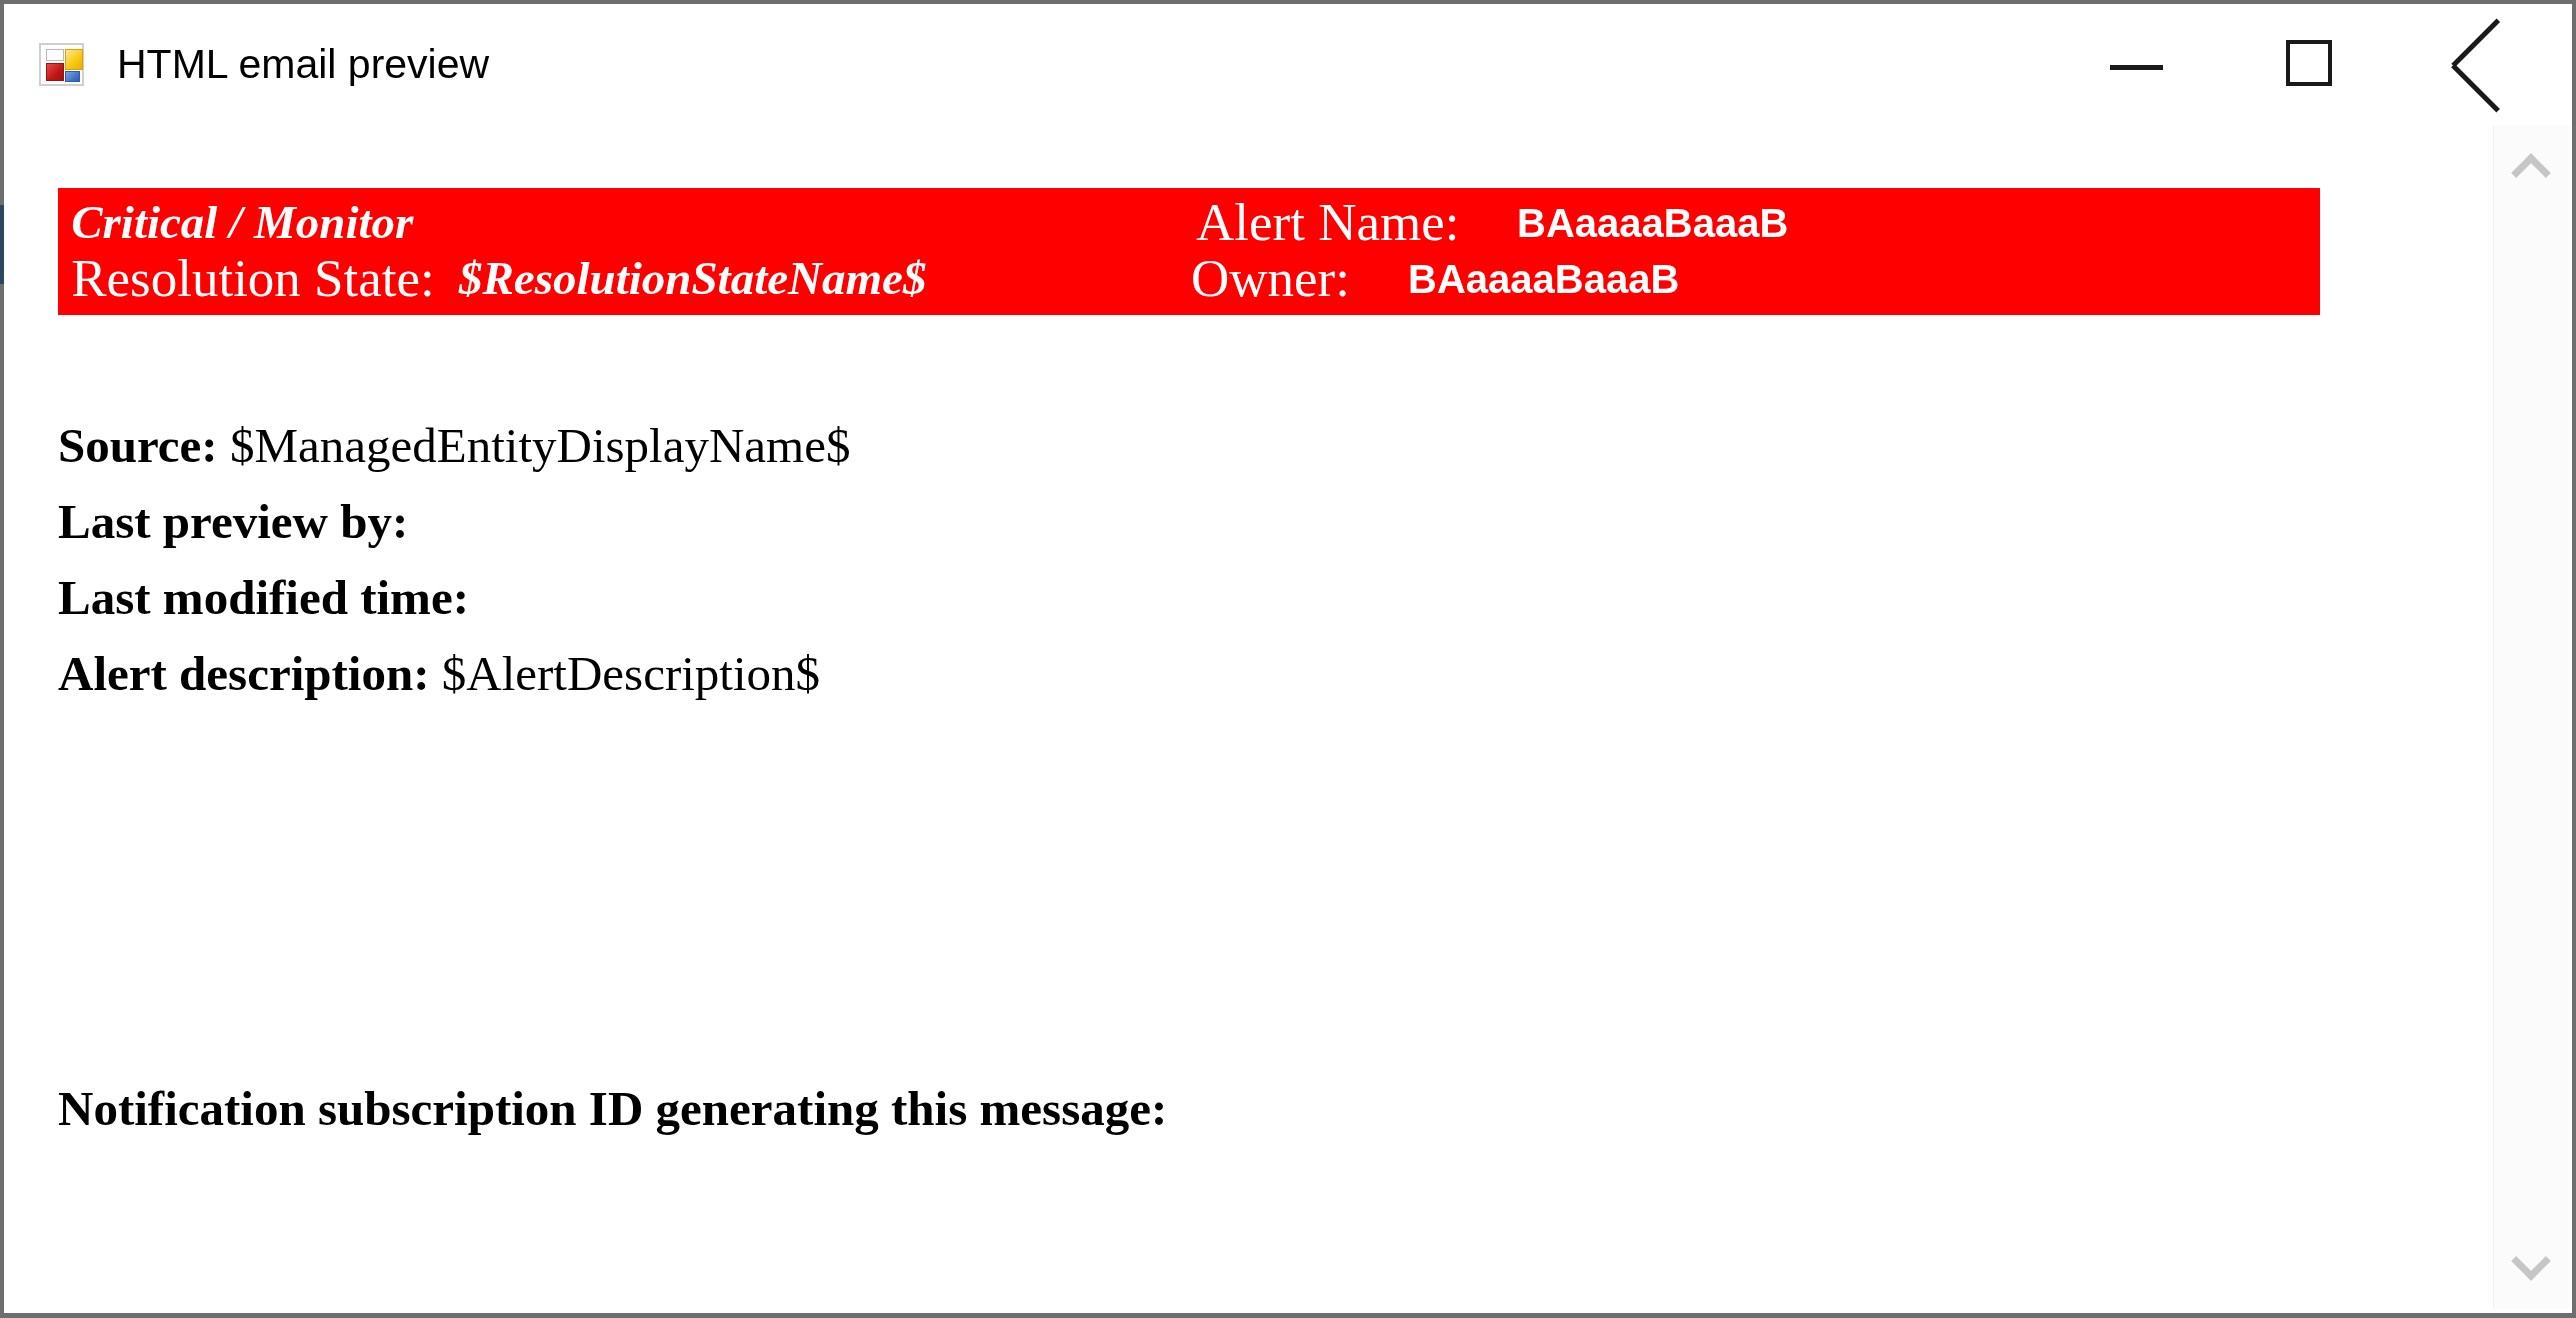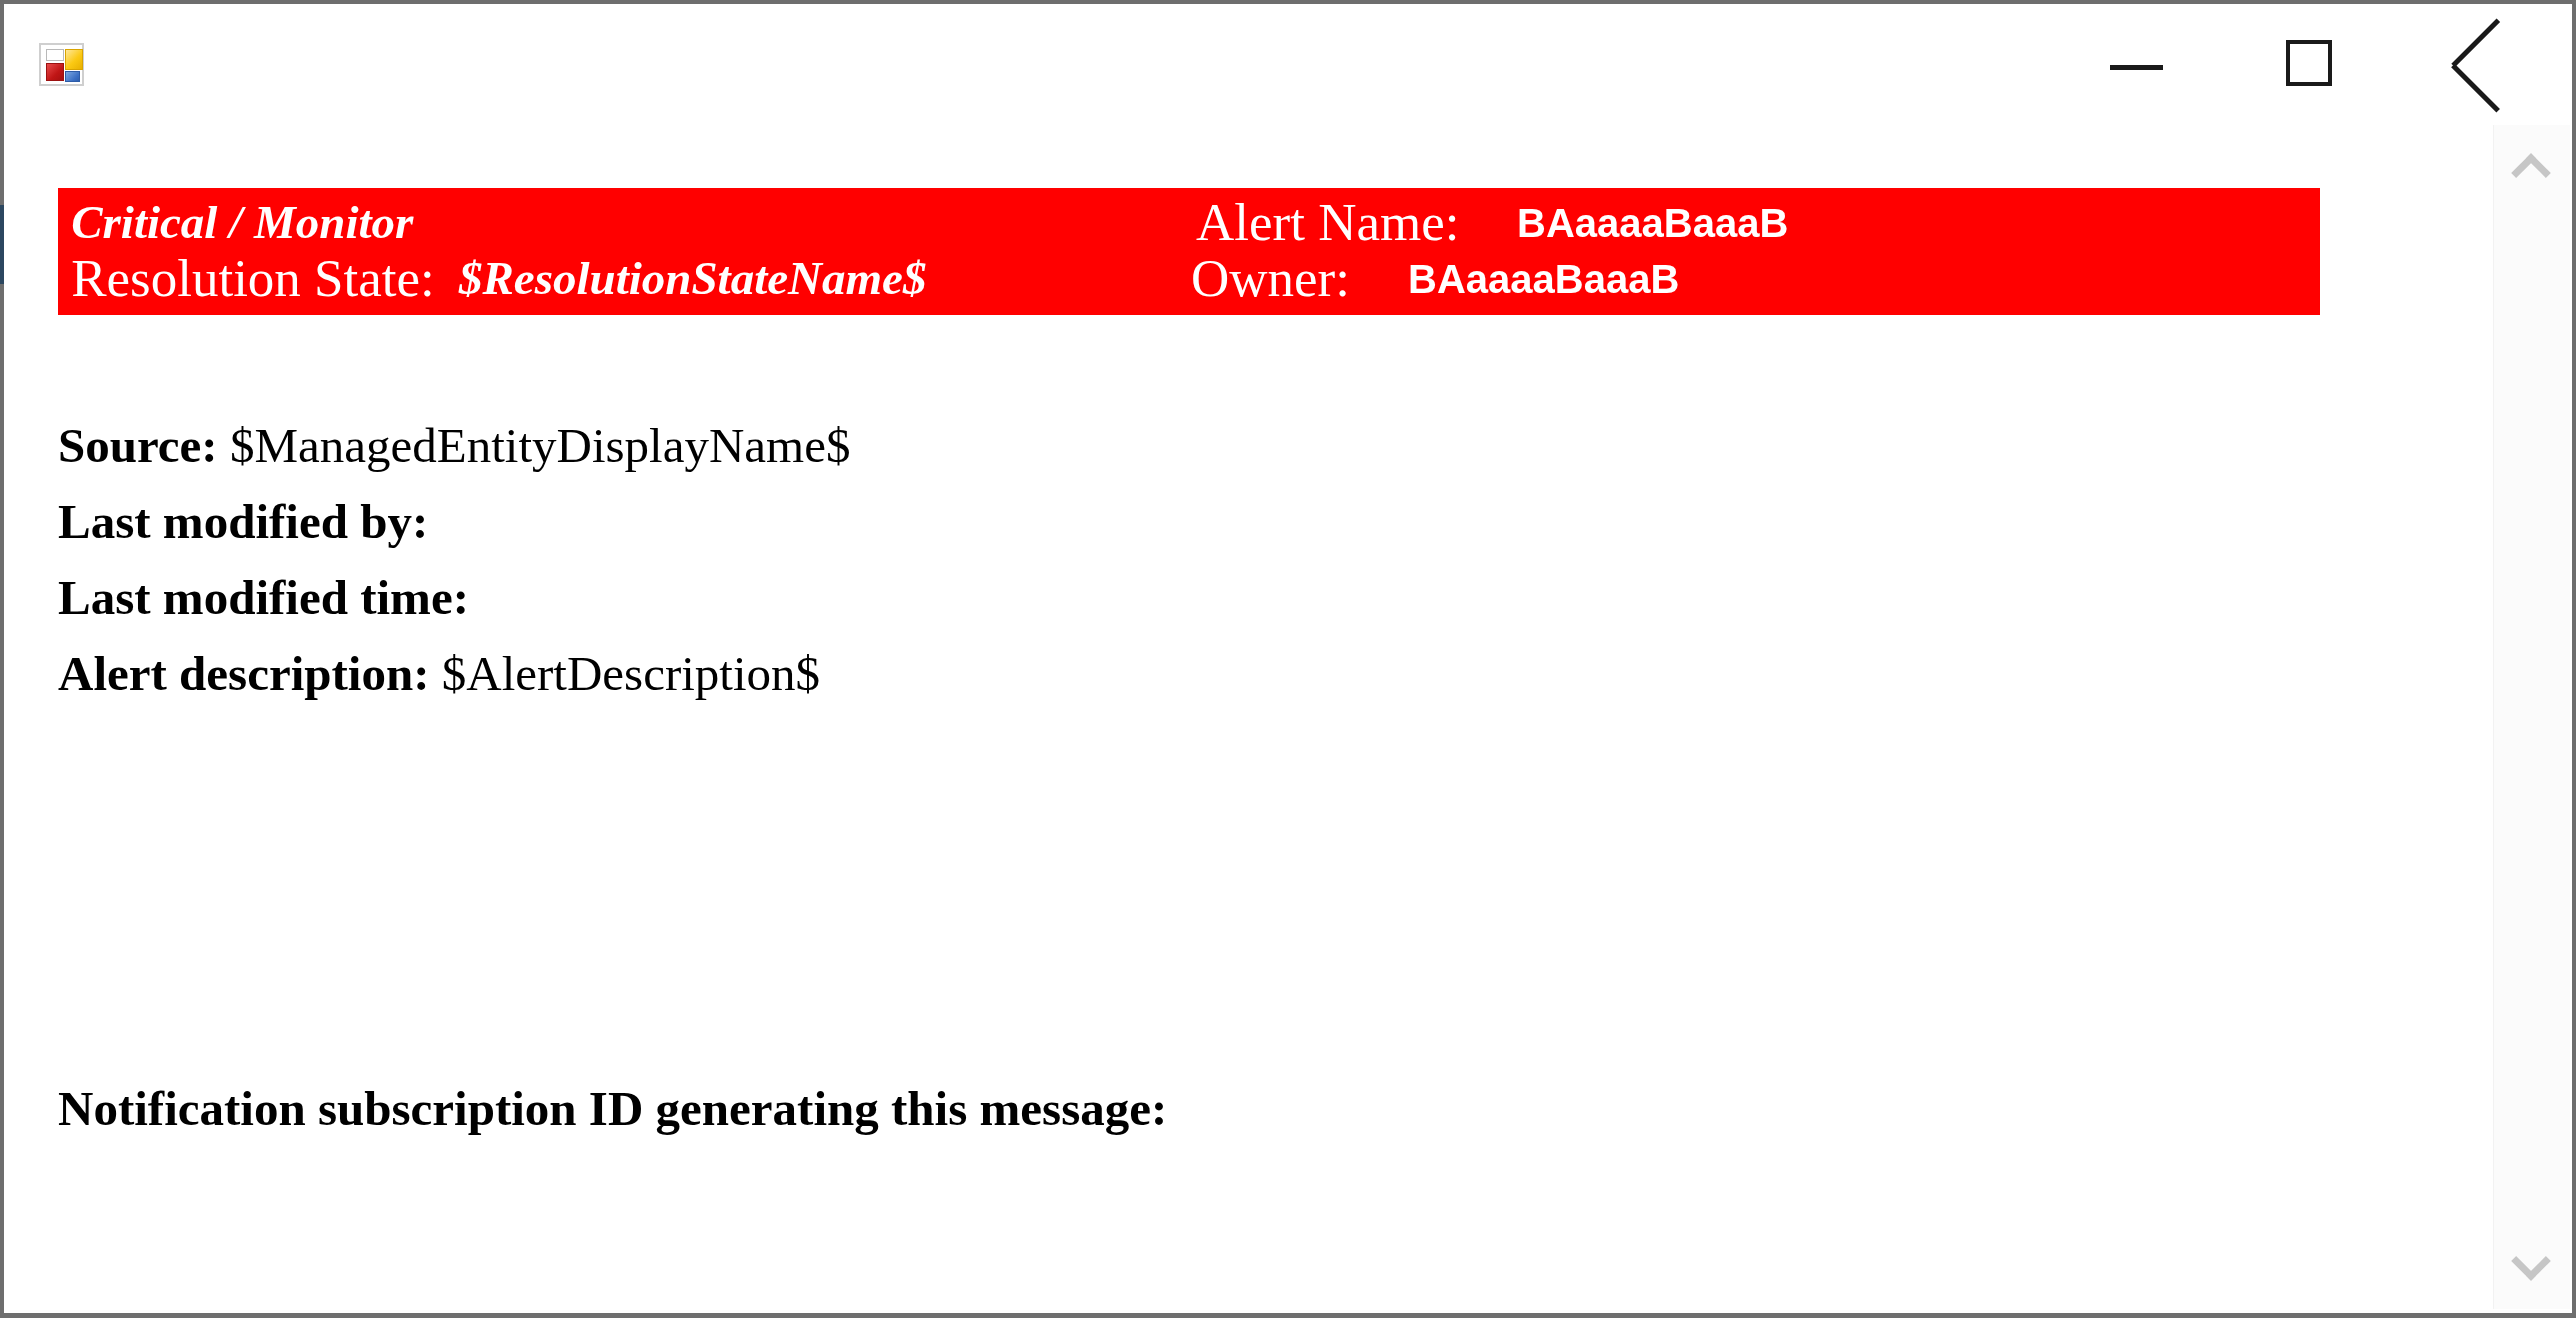--- a/index.html
+++ b/index.html
@@ -315,20 +315,21 @@
   <div id="titlebar">
 
     <div id="title-icon">
       <div class="ic-frame"></div>
       <div class="ic-white"></div>
       <div class="ic-red"></div>
       <div class="ic-yellow"></div>
       <div class="ic-blue"></div>
     </div>
 
+    <div id="title-text">HTML email preview</div>
 
     <div class="win-btn" id="btn-min">
       <div class="glyph-min"></div>
     </div>
     <div class="win-btn" id="btn-max">
       <div class="glyph-max"></div>
     </div>
     <div class="win-btn" id="btn-close">
       <div class="glyph-close"></div>
     </div>
@@ -351,21 +352,21 @@
         <span class="bn-value-sans" id="bn-owner-val">BAaaaaBaaaB</span>
       </div>
     </div>
 
     <div id="body-block">
       <div class="body-line">
         <span class="lbl">Source:</span>
         <span class="val">$ManagedEntityDisplayName$</span>
       </div>
       <div class="body-line">
-        <span class="lbl">Last modified by:</span>
+        <span class="lbl">Last preview by:</span>
         <span class="val"></span>
       </div>
       <div class="body-line">
         <span class="lbl">Last modified time:</span>
         <span class="val"></span>
       </div>
       <div class="body-line">
         <span class="lbl">Alert description:</span>
         <span class="val">$AlertDescription$</span>
       </div>

